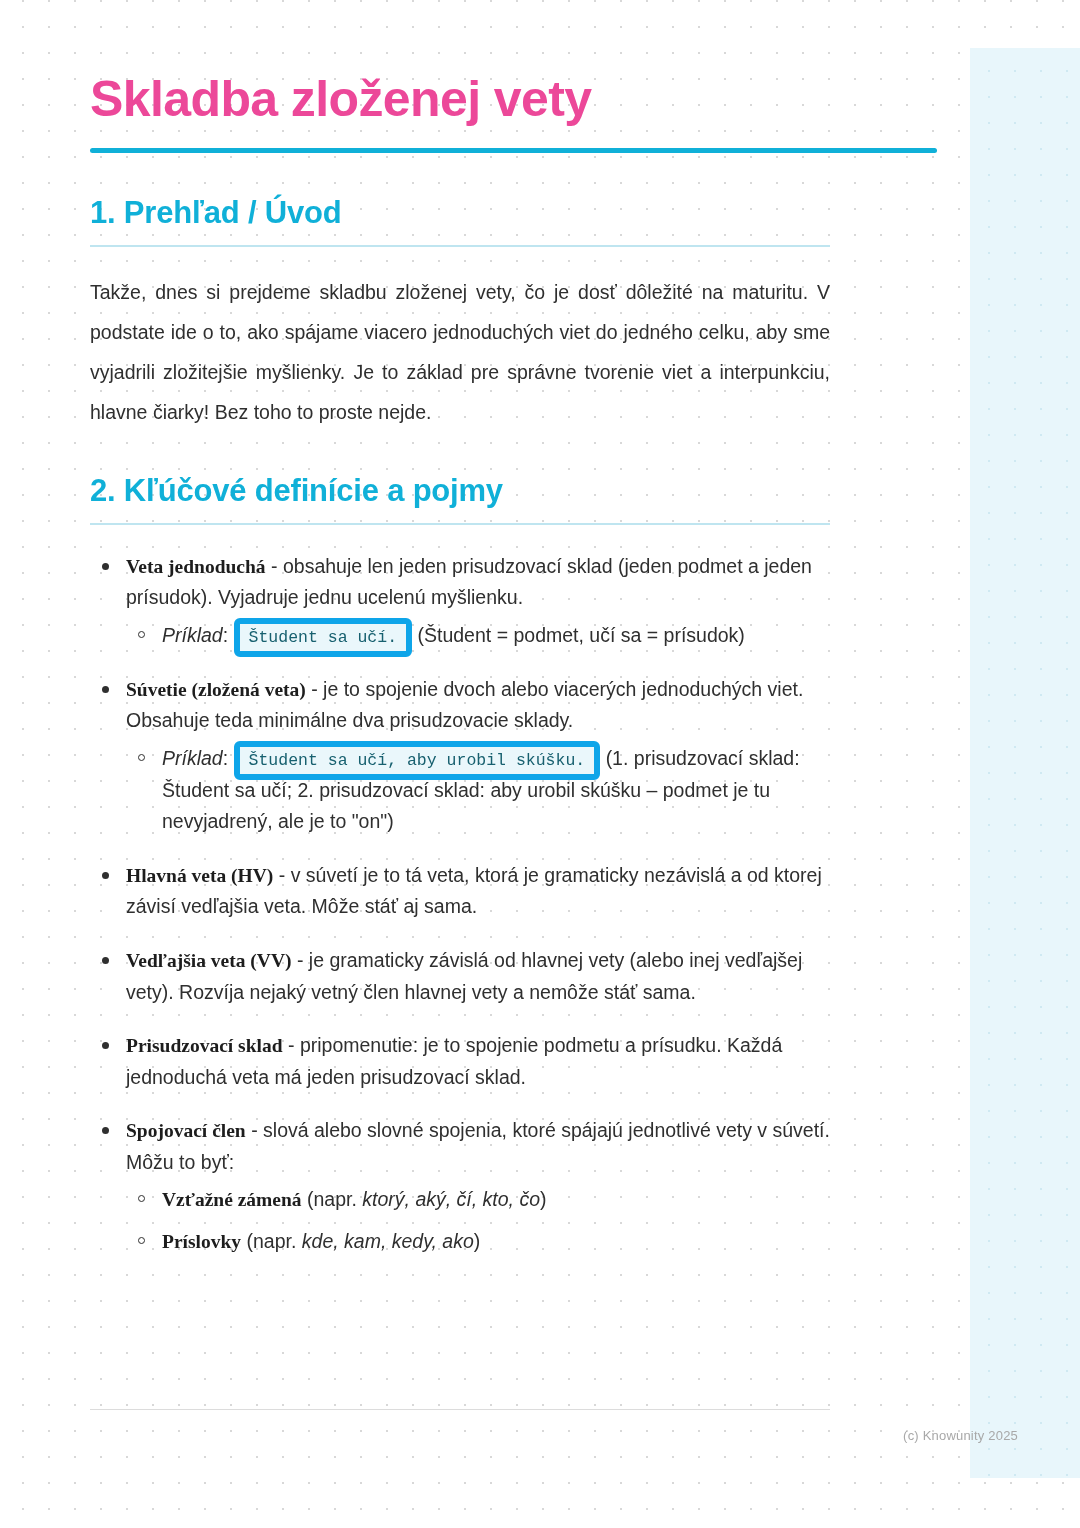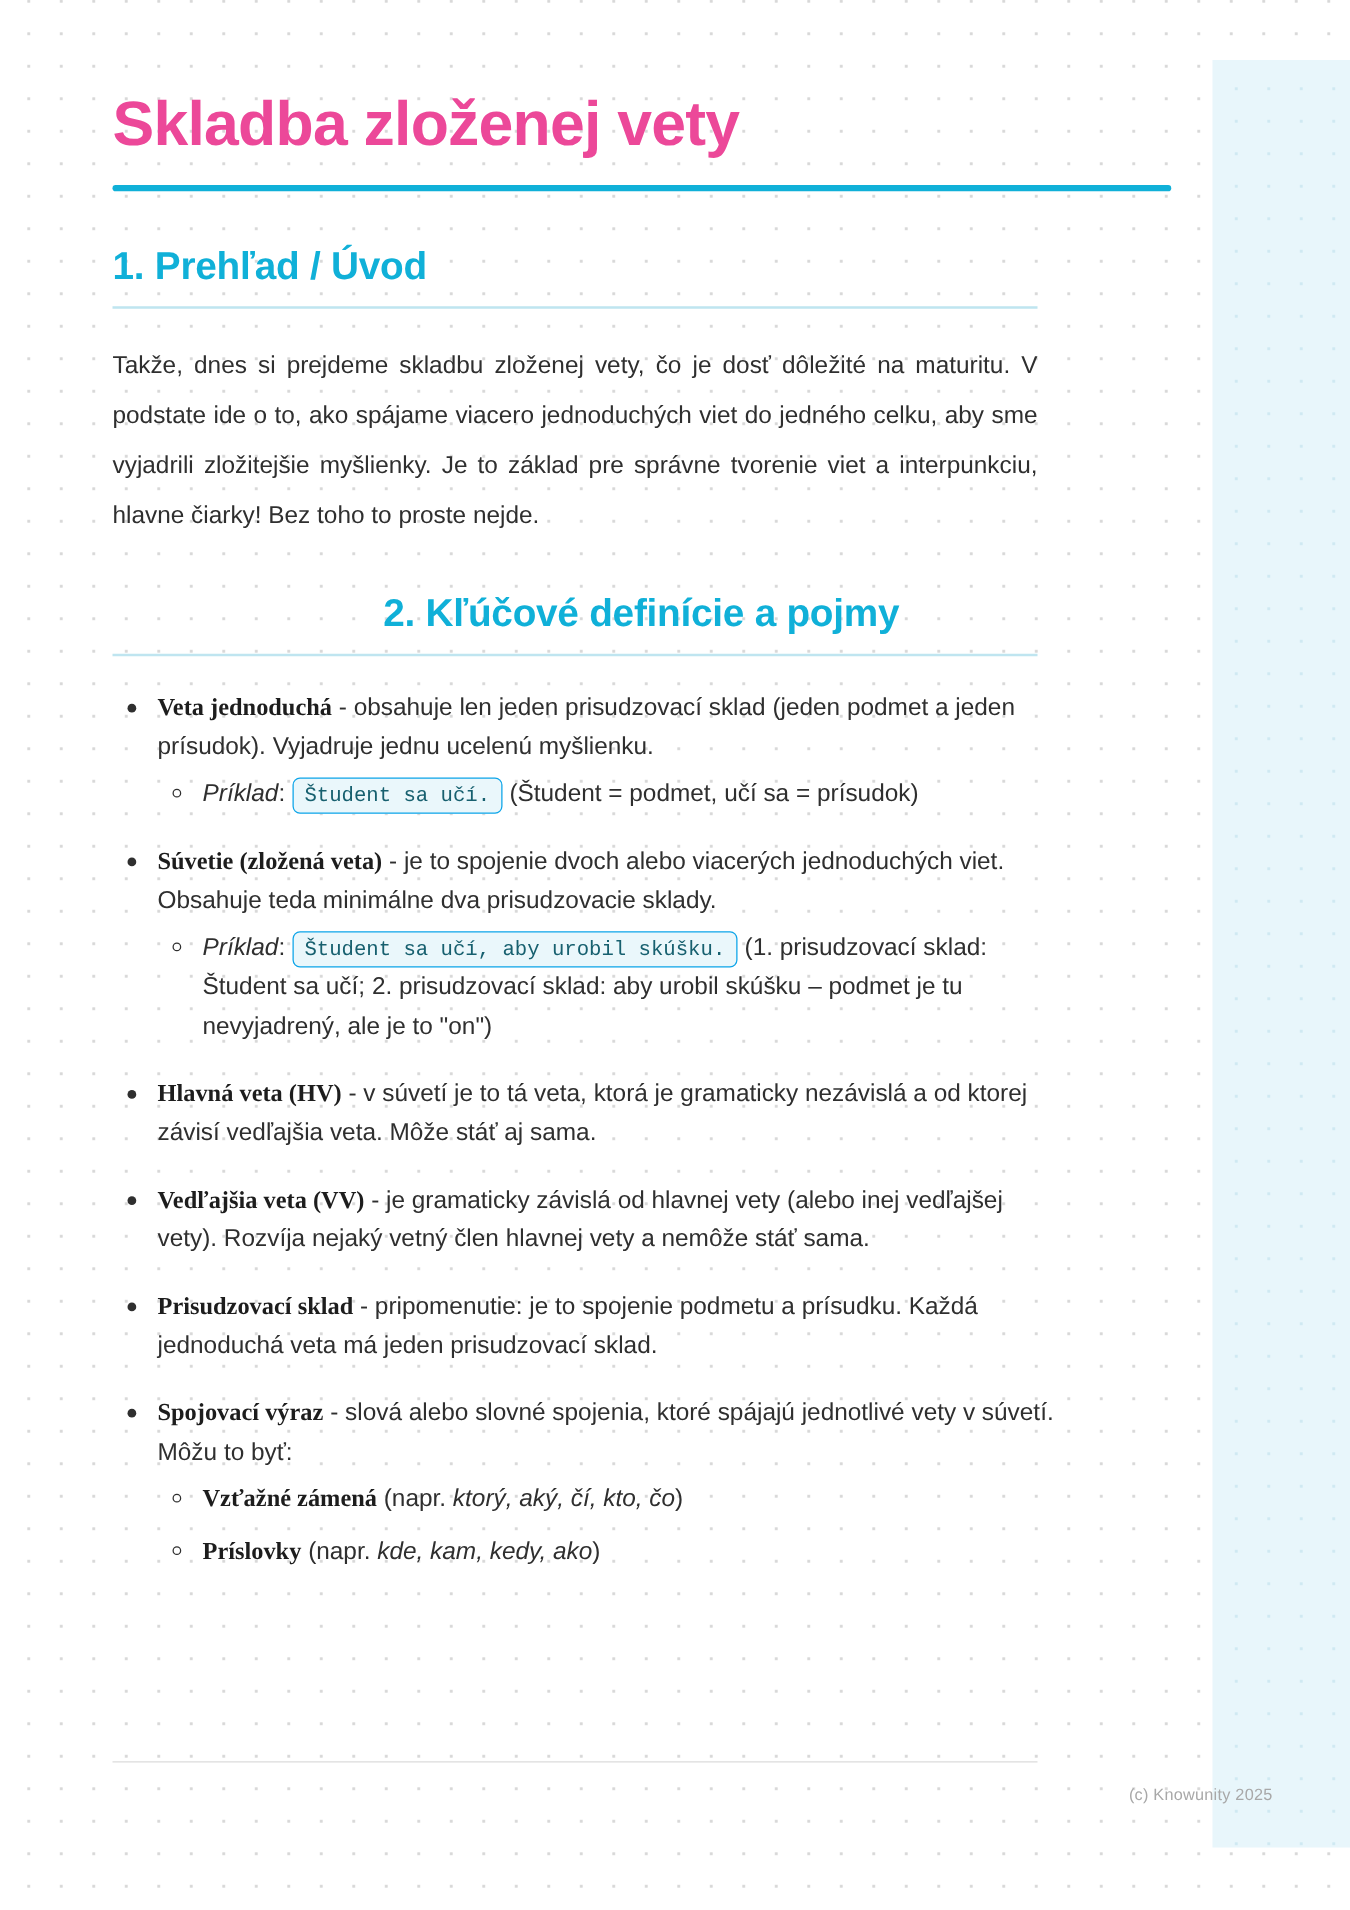--- a/index.html
+++ b/index.html
@@ -89,21 +89,21 @@
 
   p.para {
     font-size: 19.5px;
     line-height: 2.05;
     color: #2f2f2f;
     margin: 0 0 40px 0;
     text-align: justify;
     width: 740px;
   }
 
-  .sec2 { margin-top: 52px; text-align: center; }
+  .sec2 { margin-top: 52px; }
 
   ul.bullets {
     list-style: none;
     margin: 0;
     padding: 0;
     width: 760px;
   }
   ul.bullets > li {
     position: relative;
     padding-left: 36px;
@@ -147,21 +147,21 @@
     background: transparent;
   }
 
   b, strong { font-weight: 700; color: #1d1d1d; font-family: Liberation Serif, serif; }
   em, i { }
 
   code.codechip {
     font-family: "Liberation Mono", monospace;
     font-size: 16.5px;
     background: #eaf7fb;
-    border: 1px solid #0ea5e9;
+    border: 6px solid #0ea5e9;
     border-radius: 6px;
     padding: 4px 9px;
     color: #17606f;
     white-space: pre;
   }
 
   .footer-rule {
     position: absolute;
     left: 90px;
     top: 1409px;
@@ -225,21 +225,21 @@
 
     <li>
       <strong>Vedľajšia veta (VV)</strong><span> - je gramaticky závislá od hlavnej vety (alebo inej vedľajšej vety). Rozvíja nejaký vetný člen hlavnej vety a nemôže stáť sama.</span>
     </li>
 
     <li>
       <strong>Prisudzovací sklad</strong><span> - pripomenutie: je to spojenie podmetu a prísudku. Každá jednoduchá veta má jeden prisudzovací sklad.</span>
     </li>
 
     <li>
-      <strong>Spojovací výraz</strong><span> - slová alebo slovné spojenia, ktoré spájajú jednotlivé vety v súvetí. Môžu to byť:</span>
+      <strong>Spojovací člen</strong><span> - slová alebo slovné spojenia, ktoré spájajú jednotlivé vety v súvetí. Môžu to byť:</span>
       <ul class="sub">
         <li>
           <strong>Vzťažné zámená</strong>
           <span>(napr. </span><em>ktorý, aký, čí, kto, čo</em><span>)</span>
         </li>
         <li>
           <strong>Príslovky</strong>
           <span>(napr. </span><em>kde, kam, kedy, ako</em><span>)</span>
         </li>
       </ul>

